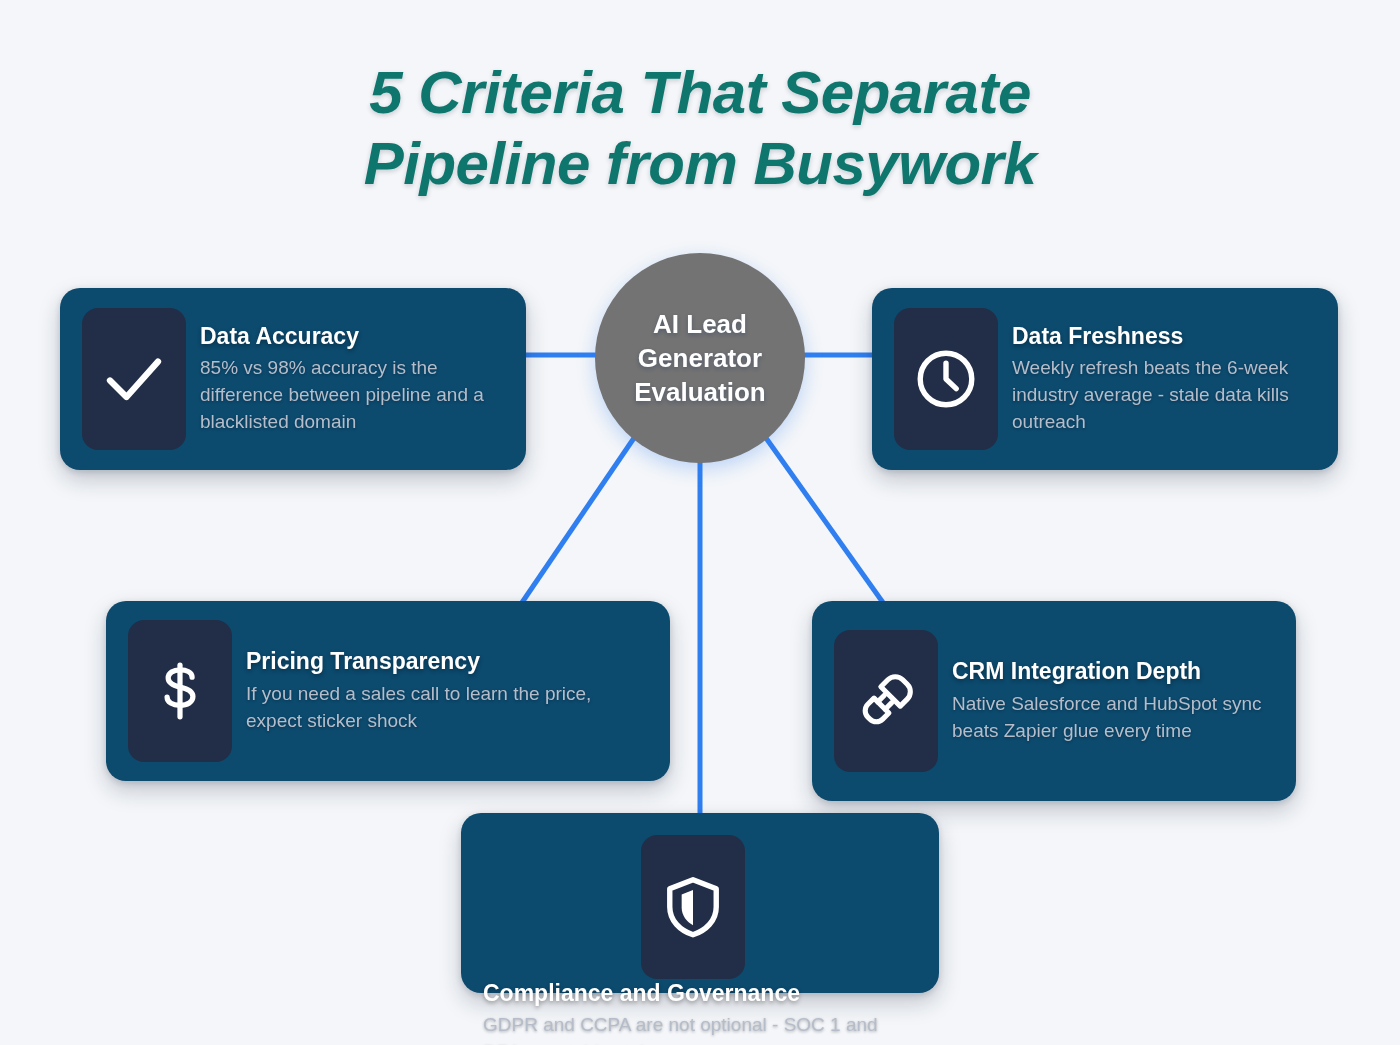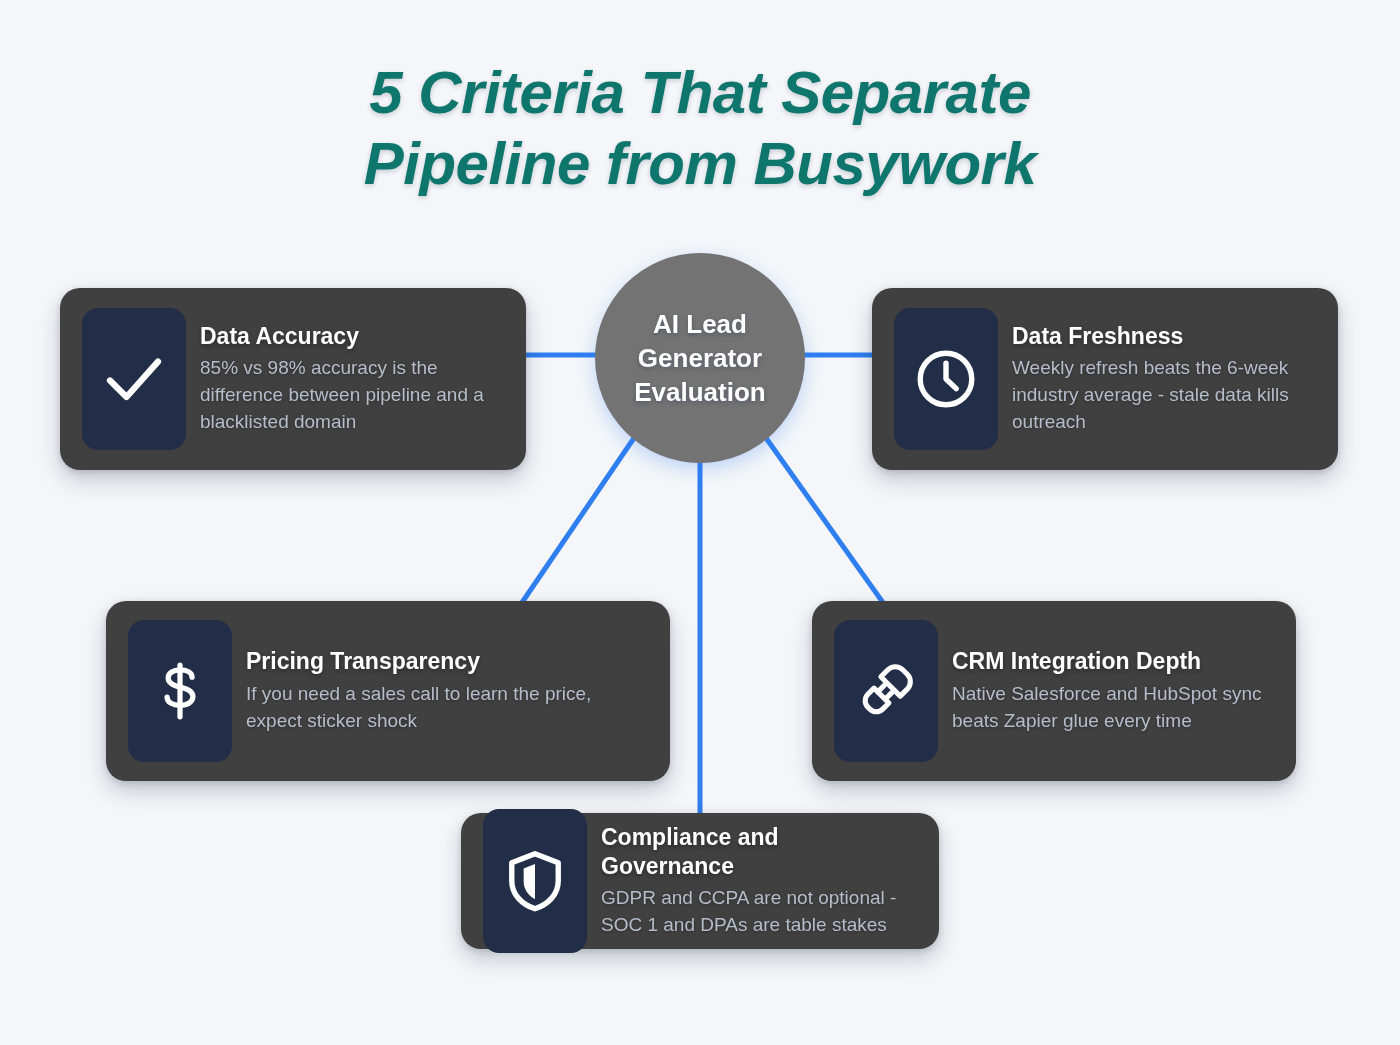--- a/index.html
+++ b/index.html
@@ -40,21 +40,21 @@
     color:#ffffff; font-size:26px; font-weight:bold;
     line-height:1.32; text-align:center;
     text-shadow:0 2px 4px rgba(10,40,90,.30);
     white-space:pre-line;
     padding:0 10px;
   }
 
   
   .card{
     position:absolute;
-    background:#404040;
+    background:#0c4a6e;
     border-radius:20px;
     box-shadow:0 10px 22px rgba(25,35,60,.22), 0 2px 6px rgba(25,35,60,.16);
     display:flex; align-items:center;
     padding:22px;
     z-index:4;
   }
   .icon-tile{
     flex:0 0 auto;
     width:104px; height:142px;
     border-radius:16px;
@@ -73,22 +73,22 @@
   .card-desc{
     color:#b5bdcb;
     font-size:19px; line-height:1.42;
     text-shadow:0 1px 3px rgba(0,0,0,.30);
   }
 
   
   #card-accuracy  { left:60px;  top:288px; width:466px; height:182px; }
   #card-freshness { left:872px; top:288px; width:466px; height:182px; }
   #card-pricing   { left:106px; top:601px; width:564px; height:180px; }
-  #card-crm       { left:812px; top:601px; width:484px; height:180px; }
-  #card-compliance{ left:461px; top:813px; width:478px; height:136px; }
+  #card-crm       { left:812px; top:601px; width:484px; height:200px; }
+  #card-compliance{ left:461px; top:813px; width:478px; height:180px;flex-direction:column; }
   #card-compliance .icon-tile{ height:144px; }
 
   .ic{ display:block; }
 </style>
 </head>
 <body>
 
 <div id="stage">
 
   <div class="title">5 Criteria That Separate

